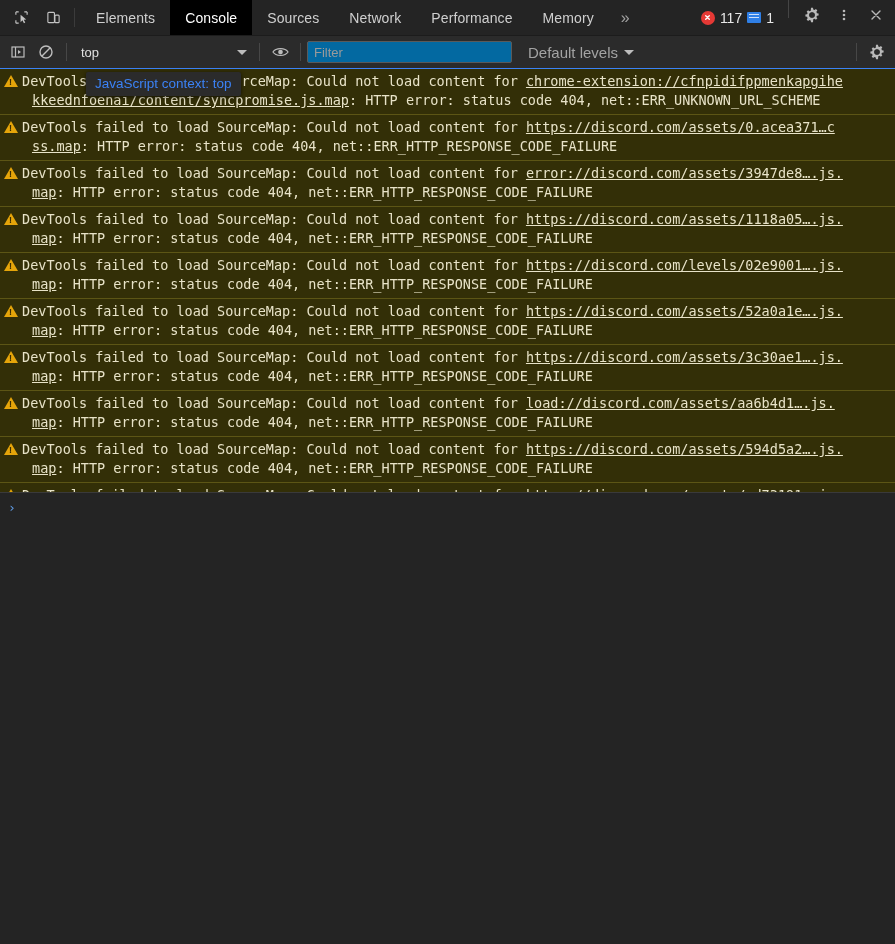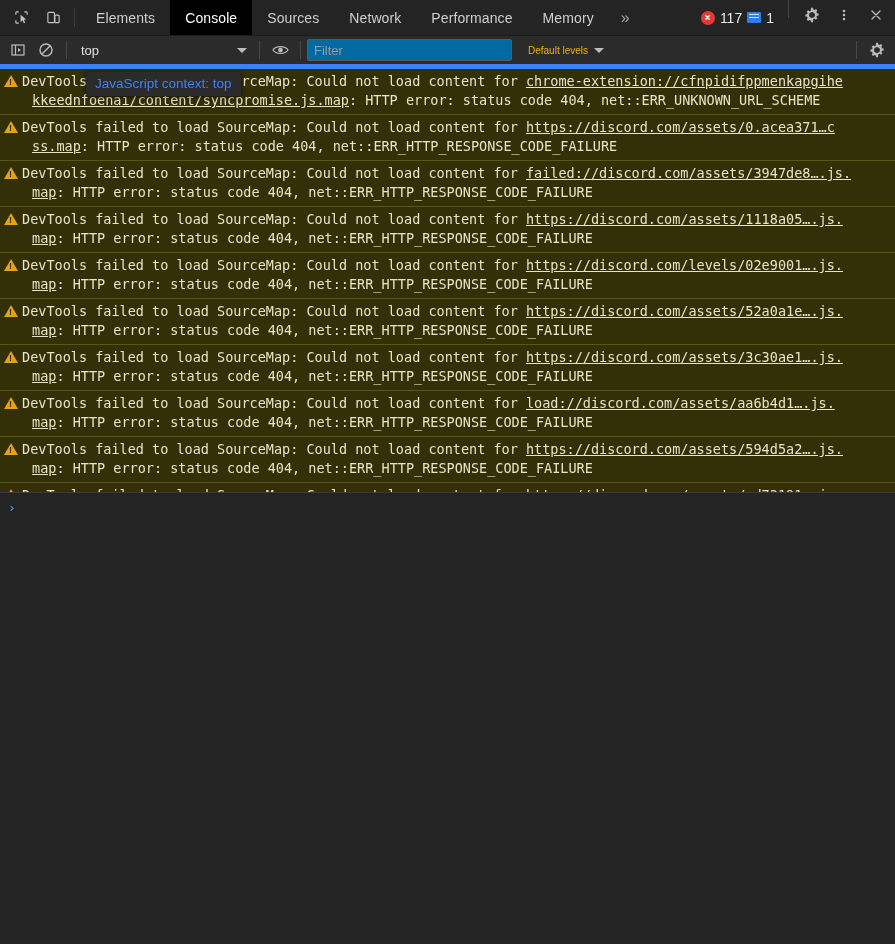--- a/index.html
+++ b/index.html
@@ -60,21 +60,21 @@
     content:""; position:absolute; left:2px; top:2px; width:10px; height:1.5px;
     background:#cfe0f7; box-shadow: 0 3px 0 #cfe0f7;
   }
   .vbar { width: 1px; height: 18px; background: #454545; margin: 0 6px; }
 
   
   .filterbar {
     height: 33px; min-height: 33px;
     background: #2b2b2b;
     display: flex; align-items: center;
-    border-bottom: 5px solid #3b82f6;
+    border-bottom: 1px solid #3b82f6;
     padding: 0 4px;
   }
   .fb-btn {
     width: 28px; height: 26px;
     display: flex; align-items: center; justify-content: center;
     border-radius: 2px;
   }
   .fb-sep { width: 1px; height: 18px; background: #474747; margin: 0 6px; }
   .ctx-select {
     display: flex; align-items: center;
@@ -98,21 +98,21 @@
     color: #d4d4d4; font-size: 13px;
     padding: 0 6px;
     font-family: "Liberation Sans", sans-serif;
     outline: none;
   }
   .filter-input::placeholder { color: #9a9a9a; }
   .levels {
     display: flex; align-items: center;
     height: 24px; padding: 0 6px 0 8px;
     margin-left: 8px;
-    color: #eab308; font-size: 10px; border-radius: 2px;
+    color: #a3a3a3; font-size: 15px; border-radius: 2px;
   }
   .levels .caret { margin-left: 6px; }
   .fb-right { margin-left: auto; display: flex; align-items: center; }
 
   
   .console {
     flex: 1;
     background: #242424;
     overflow: hidden;
     position: relative;
@@ -336,21 +336,21 @@
       <div class="msg">
         <div class="msg-ico">
           <span class="warn-tri"></span>
         </div>
         <div class="msg-text"><span>DevTools failed to load SourceMap: Could not load content for </span><span class="lnk">https://discord.com/assets/0.acea371…c</span><br><span class="msg-line2"><span class="lnk2">ss.map</span><span>: HTTP error: status code 404, net::ERR_HTTP_RESPONSE_CODE_FAILURE</span></span></div>
       </div>
       <div class="msg">
         <div class="msg-ico">
           <span class="warn-tri"></span>
         </div>
-        <div class="msg-text"><span>DevTools failed to load SourceMap: Could not load content for </span><span class="lnk">failed://discord.com/assets/3947de8….js.</span><br><span class="msg-line2"><span class="lnk2">map</span><span>: HTTP error: status code 404, net::ERR_HTTP_RESPONSE_CODE_FAILURE</span></span></div>
+        <div class="msg-text"><span>DevTools failed to load SourceMap: Could not load content for </span><span class="lnk">error://discord.com/assets/3947de8….js.</span><br><span class="msg-line2"><span class="lnk2">map</span><span>: HTTP error: status code 404, net::ERR_HTTP_RESPONSE_CODE_FAILURE</span></span></div>
       </div>
       <div class="msg">
         <div class="msg-ico">
           <span class="warn-tri"></span>
         </div>
         <div class="msg-text"><span>DevTools failed to load SourceMap: Could not load content for </span><span class="lnk">https://discord.com/assets/1118a05….js.</span><br><span class="msg-line2"><span class="lnk2">map</span><span>: HTTP error: status code 404, net::ERR_HTTP_RESPONSE_CODE_FAILURE</span></span></div>
       </div>
       <div class="msg">
         <div class="msg-ico">
           <span class="warn-tri"></span>

